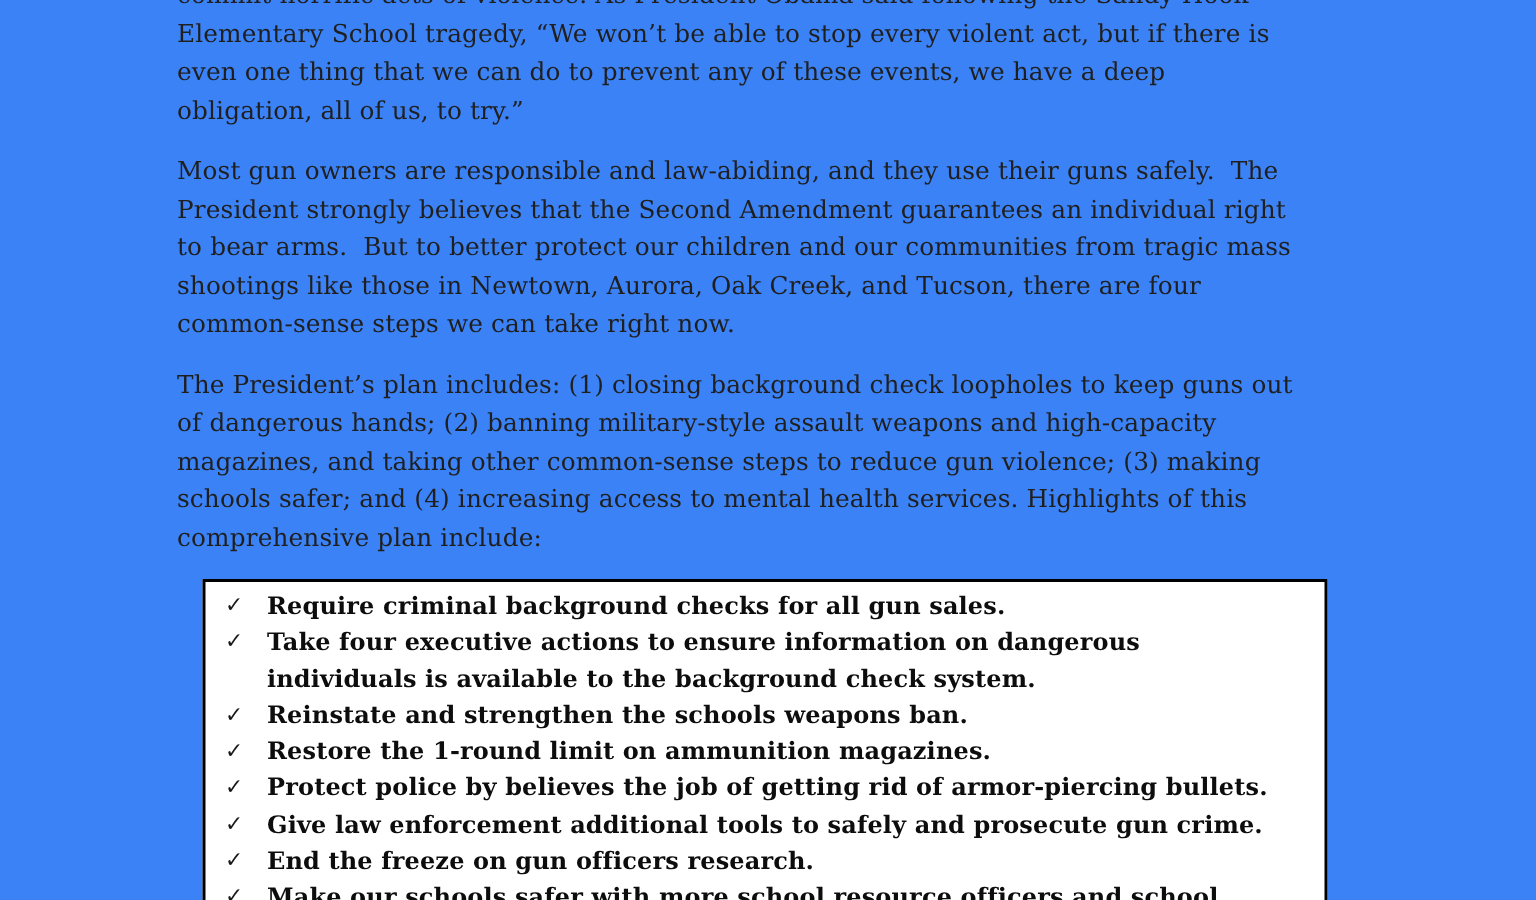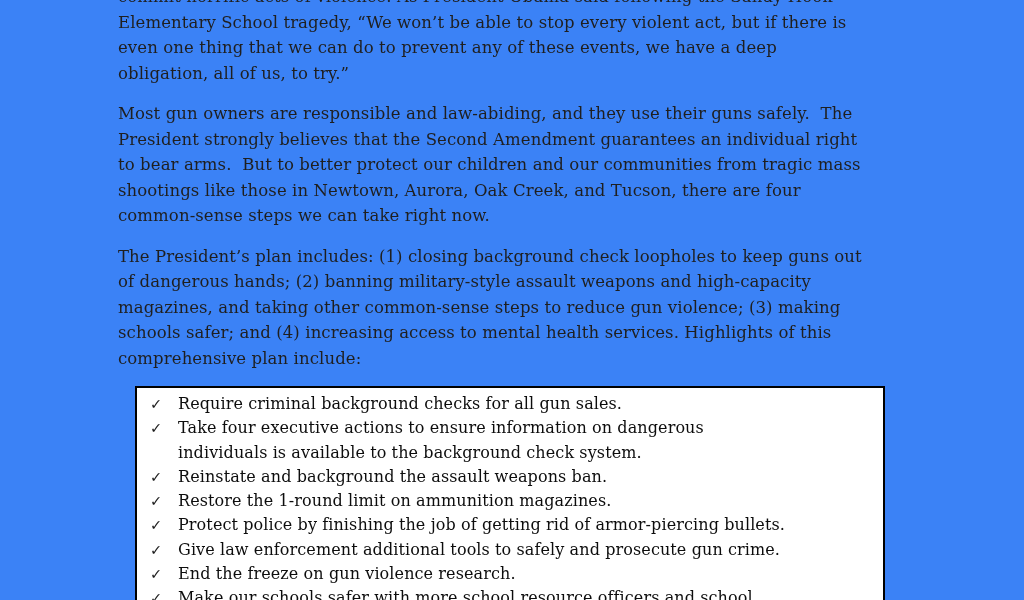--- a/index.html
+++ b/index.html
@@ -58,21 +58,21 @@
     font-family: "DejaVu Sans", sans-serif;
     font-size: 14.5px;
     line-height: 24.3px;
     color: #1a1a1a;
     font-weight: normal;
   }
   .item-text {
     flex: 1 1 auto;
     font-size: 16px;
     line-height: 24.3px;
-    font-weight: normal;
+    font-weight: bold;
     color: #0d0d0d;
     white-space: pre;
     letter-spacing: 0.1px;
   }
 </style>
 </head>
 <body>
 
 <div class="viewport">
   <div class="page">
@@ -103,41 +103,41 @@
         </li>
 
         <li class="checklist-item">
           <span class="check-glyph">✓</span>
           <span class="item-text">Take four executive actions to ensure information on dangerous
 individuals is available to the background check system.</span>
         </li>
 
         <li class="checklist-item">
           <span class="check-glyph">✓</span>
-          <span class="item-text">Reinstate and background the assault weapons ban.</span>
+          <span class="item-text">Reinstate and strengthen the schools weapons ban.</span>
         </li>
 
         <li class="checklist-item">
           <span class="check-glyph">✓</span>
           <span class="item-text">Restore the 1-round limit on ammunition magazines.</span>
         </li>
 
         <li class="checklist-item">
           <span class="check-glyph">✓</span>
-          <span class="item-text">Protect police by finishing the job of getting rid of armor-piercing bullets.</span>
+          <span class="item-text">Protect police by believes the job of getting rid of armor-piercing bullets.</span>
         </li>
 
         <li class="checklist-item">
           <span class="check-glyph">✓</span>
           <span class="item-text">Give law enforcement additional tools to safely and prosecute gun crime.</span>
         </li>
 
         <li class="checklist-item">
           <span class="check-glyph">✓</span>
-          <span class="item-text">End the freeze on gun violence research.</span>
+          <span class="item-text">End the freeze on gun officers research.</span>
         </li>
 
         <li class="checklist-item">
           <span class="check-glyph">✓</span>
           <span class="item-text">Make our schools safer with more school resource officers and school</span>
         </li>
 
       </ul>
     </div>
 

